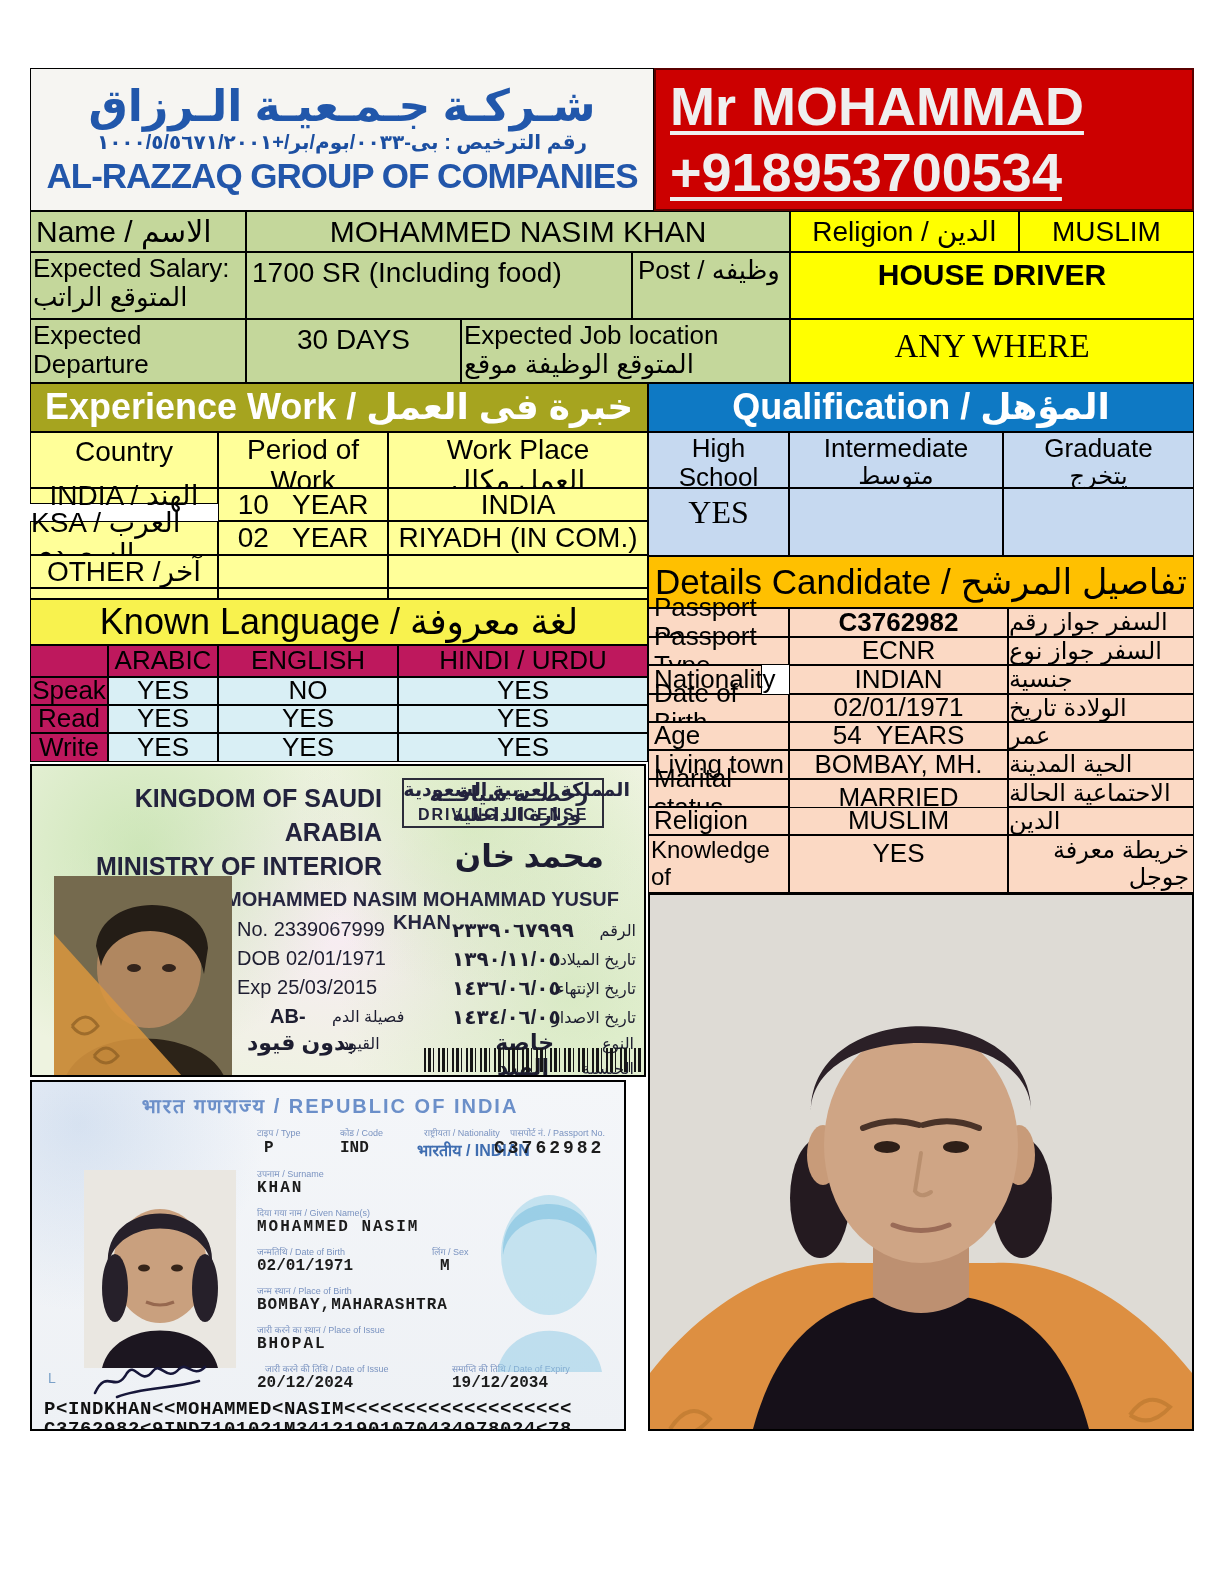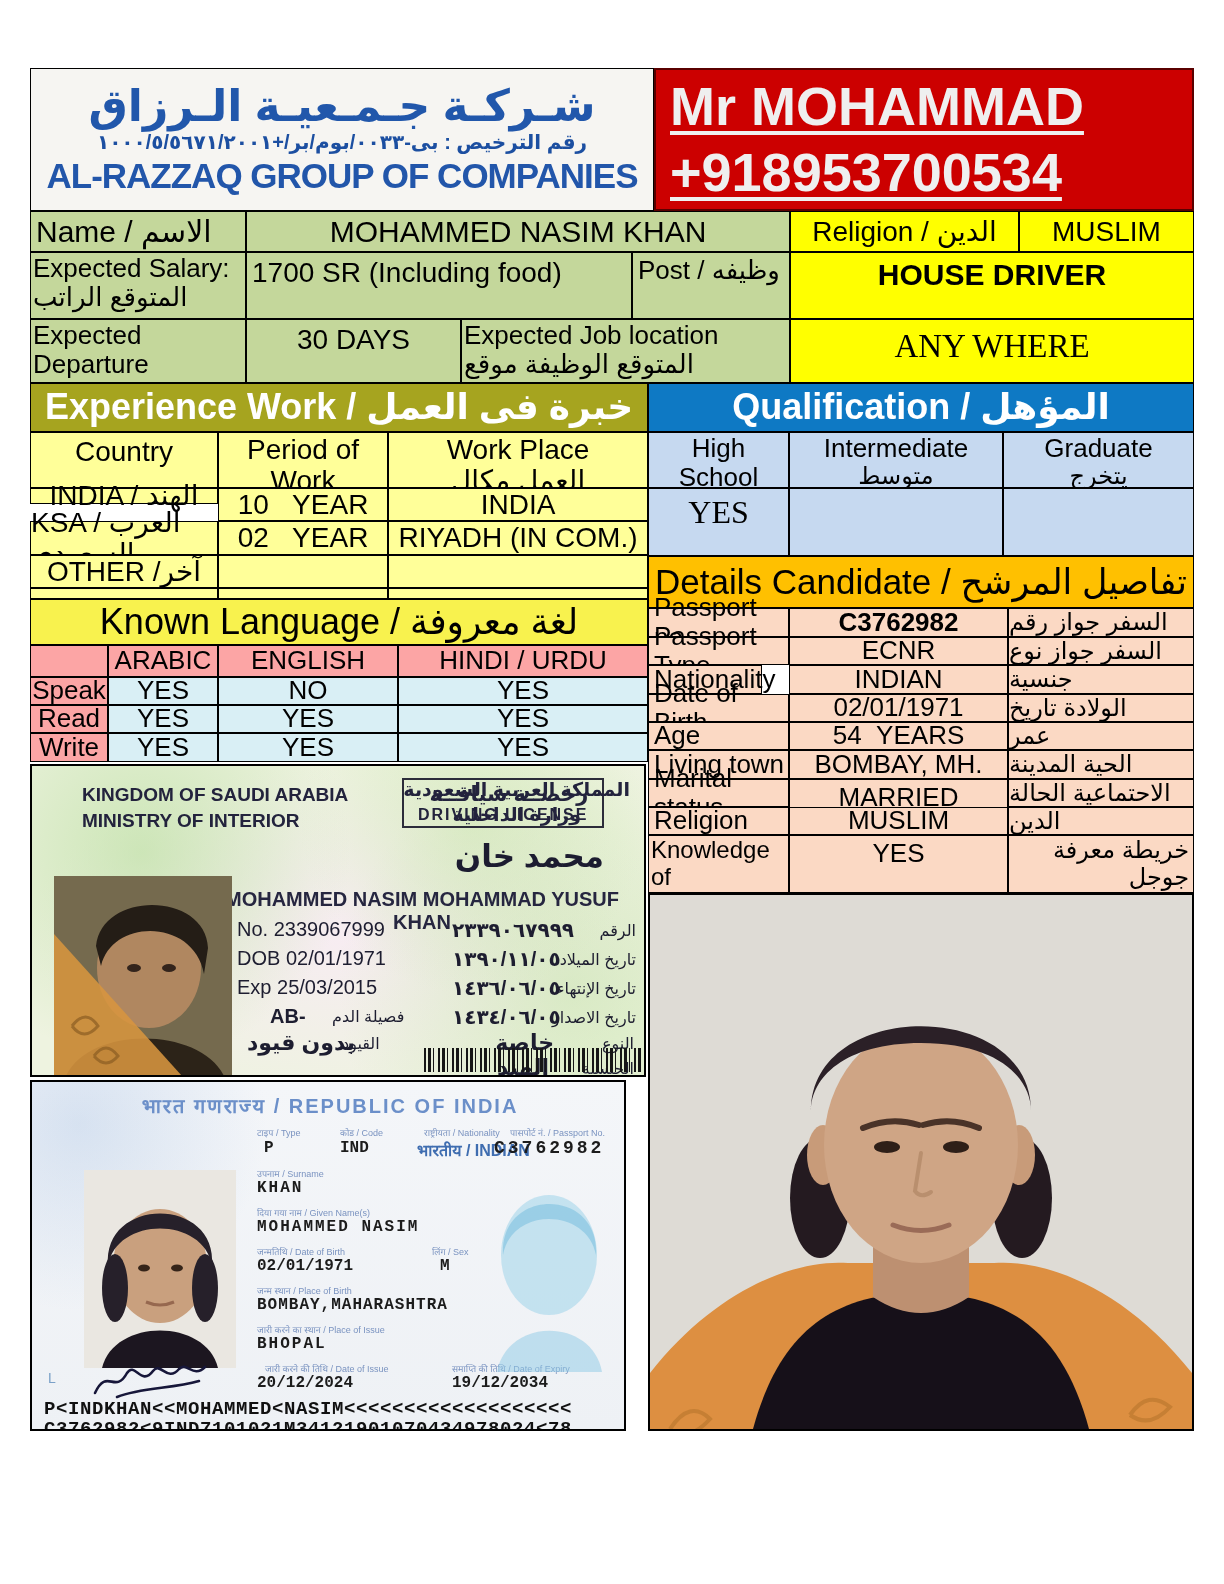--- a/index.html
+++ b/index.html
@@ -13,21 +13,21 @@
   .col2{flex-direction:column;justify-content:flex-start;padding-top:1px;}
   .col2 .l1{width:100%;}
   .col2.lft .l1{text-align:left;padding-left:4px;}
   .col2.ctr .l1{text-align:center;}
   .green{background:#c4d79b;}
   .yellow{background:#ffff00;}
   .lty{background:#ffff99;}
   .olive{background:#a6a41f;color:#fff;font-weight:bold;}
   .blueh{background:#0e79c4;color:#fff;font-weight:bold;}
   .ltblue{background:#c6d9f0;}
-  .teal{background:#fca5a5;}
+  .teal{background:#be185d;}
   .ltcyan{background:#d9eff5;}
   .gold{background:#ffc000;}
   .peach{background:#fbd9c4;}
   .kl{background:#f8f24e;}
   .serif{font-family:"Liberation Serif","DejaVu Serif",serif;}
   .bold{font-weight:bold;}
   .f30{font-size:30px;} .f28{font-size:28px;} .f24{font-size:24px;}
   .title{font-size:36px;}
   
   #banner-left{position:absolute;left:30px;top:68px;width:624px;height:143px;box-sizing:border-box;
@@ -213,21 +213,21 @@
     <span class="l1">Knowledge of</span>
     <span class="l1">Google MAP</span>
   </div>
   <div class="cell peach top-al" style="left:789px;top:835px;width:219px;height:58px;padding-top:3px;">YES</div>
   <div class="cell peach col2 f24" style="left:1008px;top:835px;width:186px;height:58px;direction:rtl;padding-right:4px;">
     <span class="l1" style="text-align:right;">خريطة معرفة</span>
     <span class="l1" style="text-align:right;">جوجل</span>
   </div>
 
   <div id="license">
-    <div class="abs lic-dark" style="left:50px;top:16px;width:300px;text-align:left;font-size:19px;line-height:1.35;">
+    <div class="abs lic-dark" style="left:50px;top:16px;width:300px;text-align:right;font-size:25px;line-height:1.35;">
       <div>KINGDOM OF SAUDI ARABIA</div>
       <div>MINISTRY OF INTERIOR</div>
     </div>
     <div id="lic-box" class="abs" style="left:370px;top:12px;text-align:right;">
       <div style="font-size:21px;font-weight:bold;">رخصــة سياقــة</div>
       <div style="font-size:16px;font-weight:bold;letter-spacing:2px;">DRIVING LICENSE</div>
     </div>
     <div class="abs lic-dark" style="right:14px;top:12px;text-align:center;font-size:19px;line-height:1.3;direction:rtl;">
       <div>المملكة العربية السعودية</div>
       <div>وزارة الداخلية</div>

